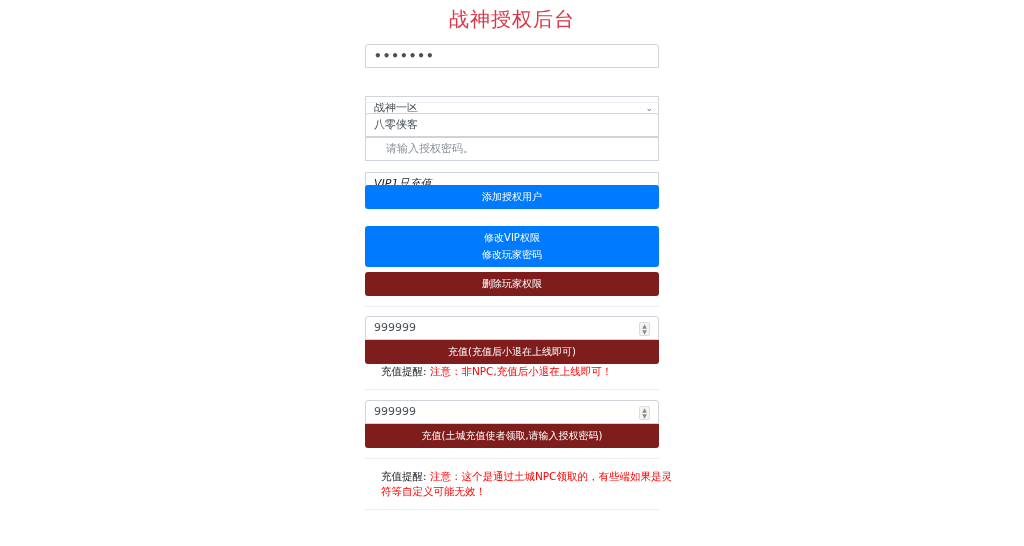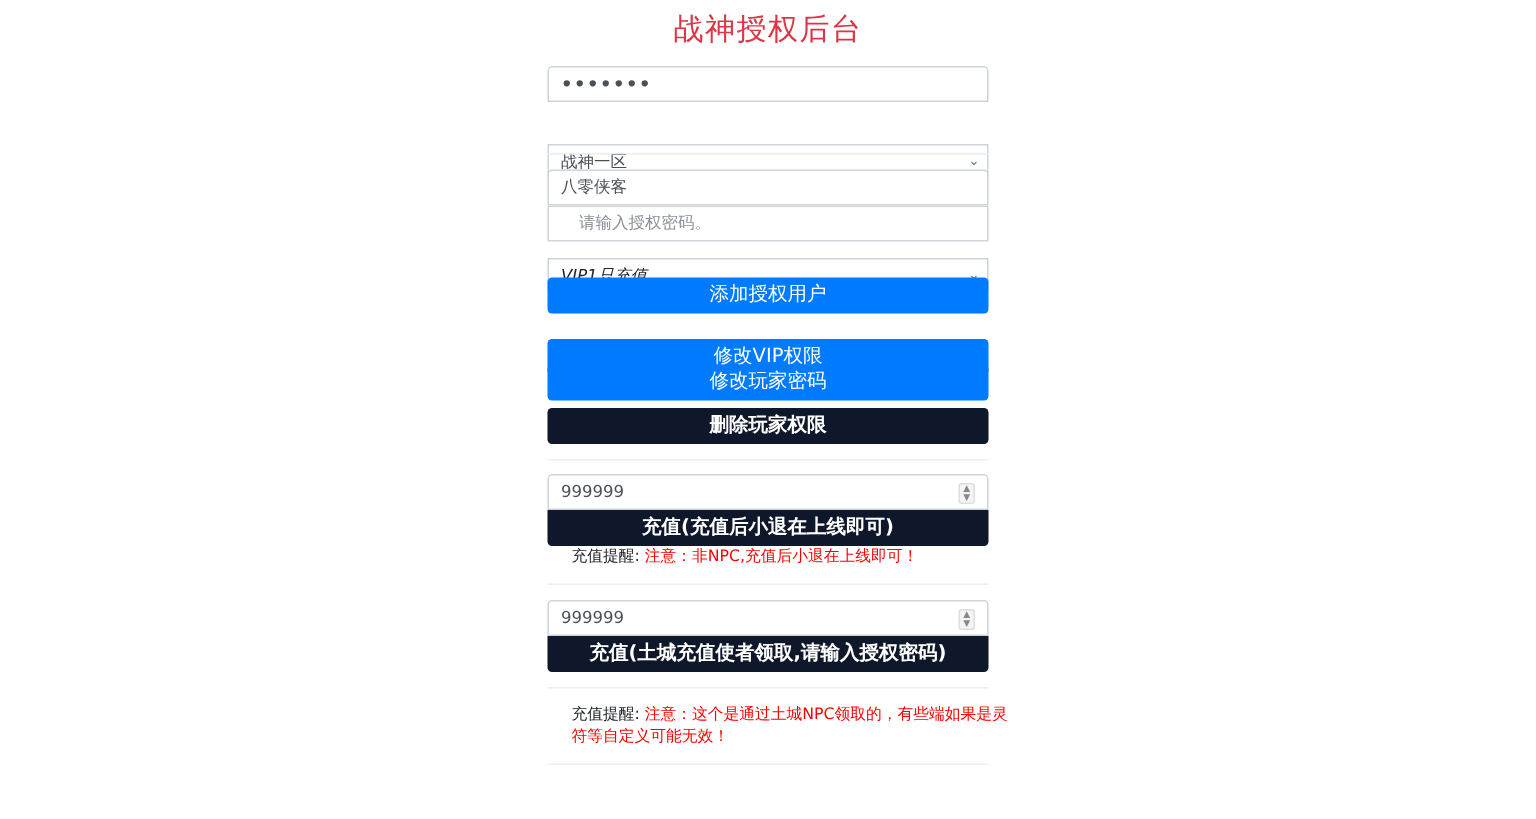--- a/index.html
+++ b/index.html
@@ -7,23 +7,23 @@
   .title { position:absolute; left:0; width:1024px; top:6px; text-align:center; font-size:20px; color:#dc3545; letter-spacing:1px; }
   .form { position:absolute; left:365px; width:294px; top:0; }
   .ctl { position:absolute; left:0; width:294px; height:24px; box-sizing:border-box; border:1px solid #ced4da; border-radius:3px; background:#fff; font-size:11px; color:#495057; padding:0 8px; line-height:22px; }
   .ctl.sq-b { border-bottom-left-radius:0; border-bottom-right-radius:0; }
   .ctl.sq-t { border-top-left-radius:0; border-top-right-radius:0; }
   .ctl .val { display:inline-block; }
   .ctl .ph { color:#8a9199; }
   .dots { letter-spacing:1px; font-size:12px; font-weight:bold; color:#495057; }
   .chev { position:absolute; right:5px; top:0; font-size:9px; color:#6c757d; }
   .spin { position:absolute; right:8px; top:5px; width:9px; height:12px; border:1px solid #ddd; border-radius:2px; font-size:6px; line-height:6px; text-align:center; color:#888; background:#f4f4f4; }
-  .btn { position:absolute; left:0; width:294px; height:24px; border:none; border-radius:3px; color:#fff; font-size:13px; text-align:center; line-height:24px; font-family:"DejaVu Sans","Liberation Sans",sans-serif; padding:0; }
+  .btn { position:absolute; left:0; width:294px; height:24px; border:none; border-radius:3px; color:#fff; font-size:10px; text-align:center; line-height:24px; font-family:"DejaVu Sans","Liberation Sans",sans-serif; padding:0; }
   .btn.blue { background:#007bff; }
-  .btn.red { background:#0f172a;font-weight:bold; }
+  .btn.red { background:#7f1d1d; }
   .hr { position:absolute; left:0; width:294px; height:1px; background:#eceef0; }
   .note { position:absolute; left:16px; width:294px; font-size:10.5px; line-height:15px; color:#212529; }
   .note .warn { color:#ff0000; }
 </style>
 </head>
 <body>
 
 <div class="title">战神授权后台</div>
 
 <div class="form">

